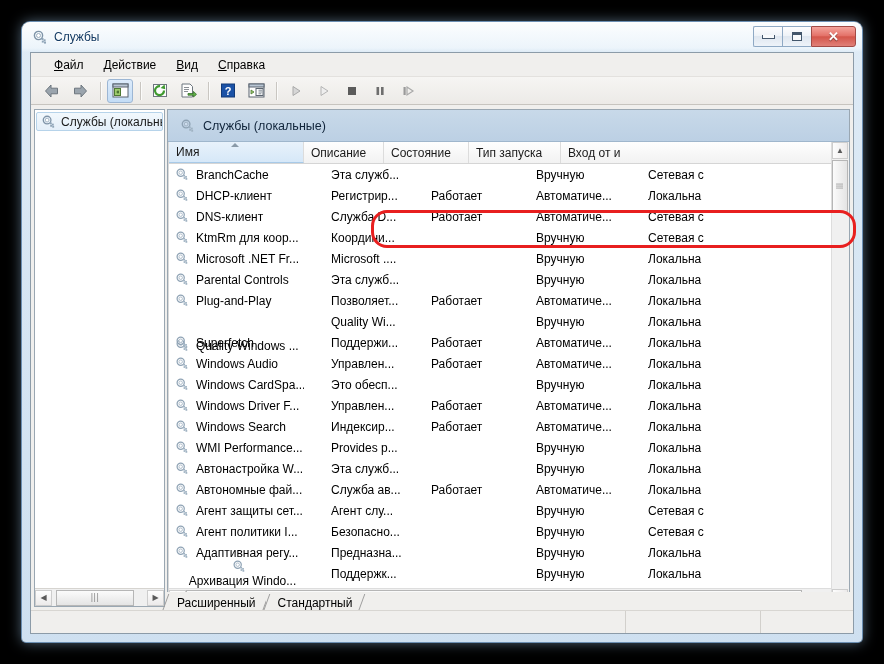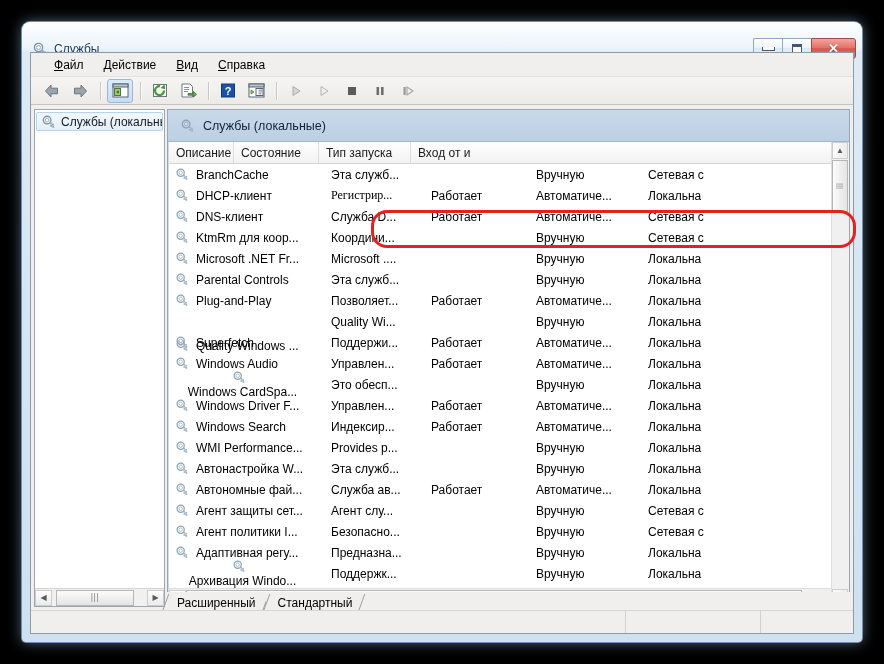--- a/index.html
+++ b/index.html
@@ -20,21 +20,21 @@
     box-sizing:border-box;
   }
   #glass{
     position:absolute;inset:0;border-radius:8px 8px 4px 4px;
     background:
       linear-gradient(180deg, rgba(255,255,255,.88) 0%, rgba(238,246,252,.72) 26px, rgba(214,230,244,.55) 30px, rgba(206,224,241,.45) 100%);
     pointer-events:none;
   }
   
   #titlebar{
-    position:absolute;left:0;top:12px;width:100%;height:30px;
+    position:absolute;left:0;top:0;width:100%;height:30px;
     display:flex;align-items:center;
     box-sizing:border-box;padding-left:10px;
   }
   #titlebar .tb-icon{
     width:16px;height:16px;margin-right:6px;flex:0 0 auto;position:relative;
   }
   #titlebar .title-text{
     font-size:12px;color:#133a63;text-shadow:0 0 4px #fff,0 0 6px #fff,0 1px 0 #fff;
     white-space:nowrap;
   }
@@ -426,21 +426,25 @@
                 </g>
             </svg>
           </span>
           <span class="hdr-text">Службы (локальные)</span>
         </div>
 
         <div id="rp-body">
 
           <div id="listview">
             <div id="lv-head">
-                <div class="col-h" style="width: 65px;">
+                <div class="col-h sorted" style="width: 135px;">
+                  <span>Имя</span>
+                  <span class="sortarrow"></span>
+                </div>
+                <div class="col-h" style="width: 80px;">
                   <span>Описание</span>
                 </div>
                 <div class="col-h" style="width: 85px;">
                   <span>Состояние</span>
                 </div>
                 <div class="col-h" style="width: 92px;">
                   <span>Тип запуска</span>
                 </div>
                 <div class="col-h" style="width: 70px; flex: 1 1 auto;">
                   <span>Вход от и</span>
@@ -477,21 +481,21 @@
                         <g fill="#9fb2c2">
                           <rect x="9.5" y="9" width="2" height="2"></rect>
                           <rect x="11.6" y="10.3" width="2" height="2"></rect>
                           <rect x="9.8" y="11.6" width="2" height="2"></rect>
                           <rect x="12" y="12.6" width="2" height="2"></rect>
                         </g>
                       </svg>
                     </span>
                     <span class="nm">DHCP-клиент</span>
                   </div>
-                  <div class="cell" style="width: 80px; font-family: Liberation Serif, serif;">Регистрир...</div>
+                  <div class="cell" style="width: 80px;">Регистрир...</div>
                   <div class="cell" style="width: 85px;">Работает</div>
                   <div class="cell" style="width: 92px;">Автоматиче...</div>
                   <div class="cell" style="width: 70px; flex: 1 1 auto;">Локальна</div>
                 </div>
                 <div class="row">
                   <div class="cell name" style="width: 135px;">
                     <span class="gear">
                       <svg width="14" height="14" viewBox="0 0 16 16">
                         <circle cx="6.5" cy="6.5" r="4.1" fill="none" stroke="#8ea2b4" stroke-width="1.4"></circle>
                         <circle cx="6.5" cy="6.5" r="2" fill="#ffffff" stroke="#a7b7c6" stroke-width="1"></circle>
@@ -651,21 +655,21 @@
                       </svg>
                     </span>
                     <span class="nm">Windows Audio</span>
                   </div>
                   <div class="cell" style="width: 80px;">Управлен...</div>
                   <div class="cell" style="width: 85px;">Работает</div>
                   <div class="cell" style="width: 92px;">Автоматиче...</div>
                   <div class="cell" style="width: 70px; flex: 1 1 auto;">Локальна</div>
                 </div>
                 <div class="row">
-                  <div class="cell name" style="width: 135px; flex-direction: column;">
+                  <div class="cell name" style="width: 135px;">
                     <span class="gear">
                       <svg width="14" height="14" viewBox="0 0 16 16">
                         <circle cx="6.5" cy="6.5" r="4.1" fill="none" stroke="#8ea2b4" stroke-width="1.4"></circle>
                         <circle cx="6.5" cy="6.5" r="2" fill="#ffffff" stroke="#a7b7c6" stroke-width="1"></circle>
                         <g fill="#9fb2c2">
                           <rect x="9.5" y="9" width="2" height="2"></rect>
                           <rect x="11.6" y="10.3" width="2" height="2"></rect>
                           <rect x="9.8" y="11.6" width="2" height="2"></rect>
                           <rect x="12" y="12.6" width="2" height="2"></rect>
                         </g>

